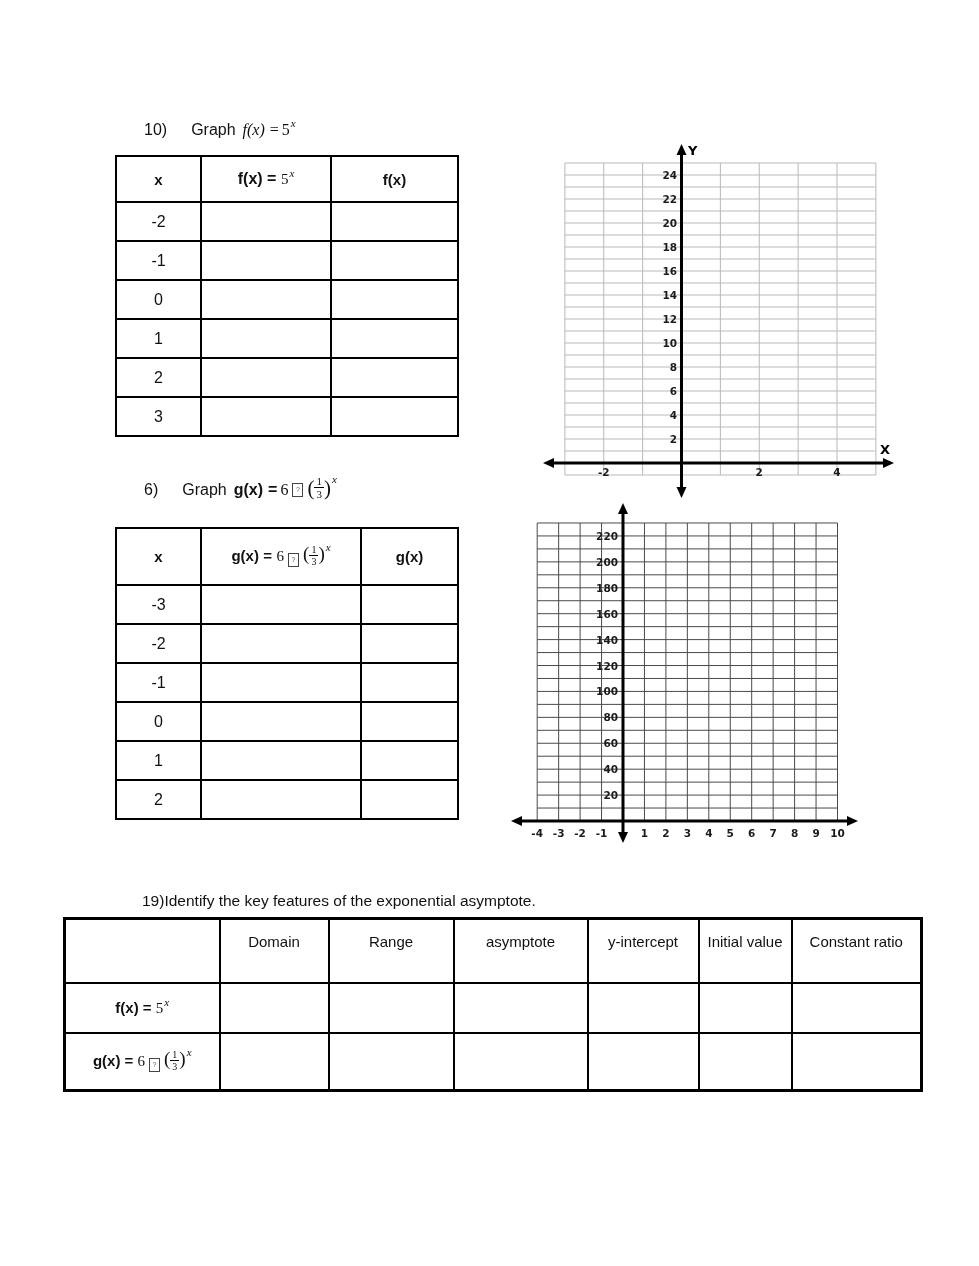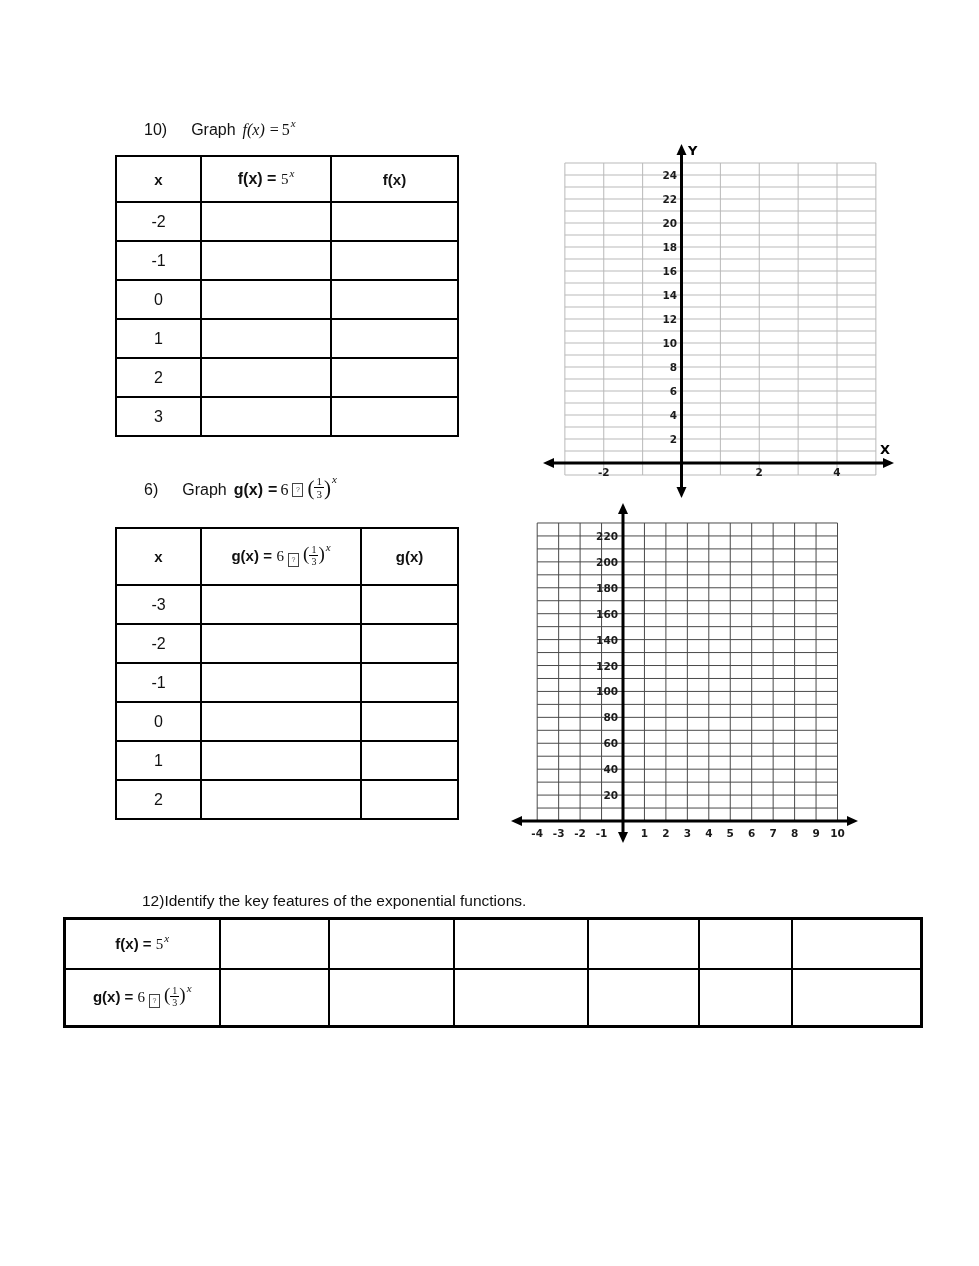--- a/index.html
+++ b/index.html
@@ -306,34 +306,43 @@
     <text x="208.8" y="340.5" text-anchor="middle" font-size="10.5" fill="#1b1b1b">4</text>
     <text x="230.25" y="340.5" text-anchor="middle" font-size="10.5" fill="#1b1b1b">5</text>
     <text x="251.7" y="340.5" text-anchor="middle" font-size="10.5" fill="#1b1b1b">6</text>
     <text x="273.15" y="340.5" text-anchor="middle" font-size="10.5" fill="#1b1b1b">7</text>
     <text x="294.6" y="340.5" text-anchor="middle" font-size="10.5" fill="#1b1b1b">8</text>
     <text x="316.04999999999995" y="340.5" text-anchor="middle" font-size="10.5" fill="#1b1b1b">9</text>
     <text x="337.5" y="340.5" text-anchor="middle" font-size="10.5" fill="#1b1b1b">10</text>
   </svg>
 
 <div class="abs p12title" style="left:142px;top:892px;">
-  <span>12)</span><span>Identify the key features of the exponential functions.</span>
+  <span>19)</span><span>Identify the key features of the exponential asymptote.</span>
 </div>
 
 <table class="abs t12 fill-table" style="left:63px;top:917px;">
   <colgroup>
     <col style="width:155px">
       <col style="width:109px">
       <col style="width:125px">
     <col style="width:134px">
       <col style="width:111px">
       <col style="width:93px">
       <col style="width:130px">
   </colgroup>
   <tbody>
+      <tr class="hrow">
+    <td></td>
+    <td class="colhead">Domain</td>
+    <td class="colhead">Range</td>
+    <td class="colhead">asymptote</td>
+    <td class="colhead">y-intercept</td>
+    <td class="colhead">Initial value</td>
+    <td class="colhead">Constant ratio</td>
+  </tr>
   <tr class="frow">
     <td>
       <span class="bsans">f(x)</span>
       <span class="bsans">=</span>
       <span class="serif" style="font-size:15px;">5</span><span class="msup">x</span>
     </td>
     <td></td>
         <td></td>
     <td></td>
         <td></td>

